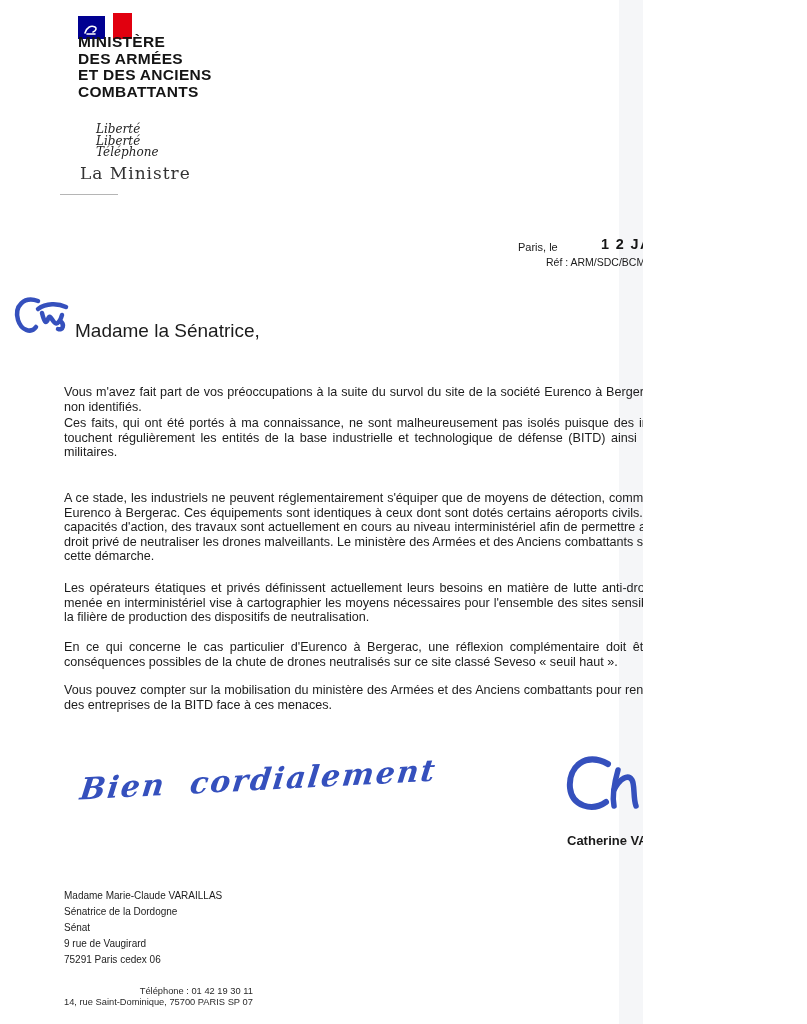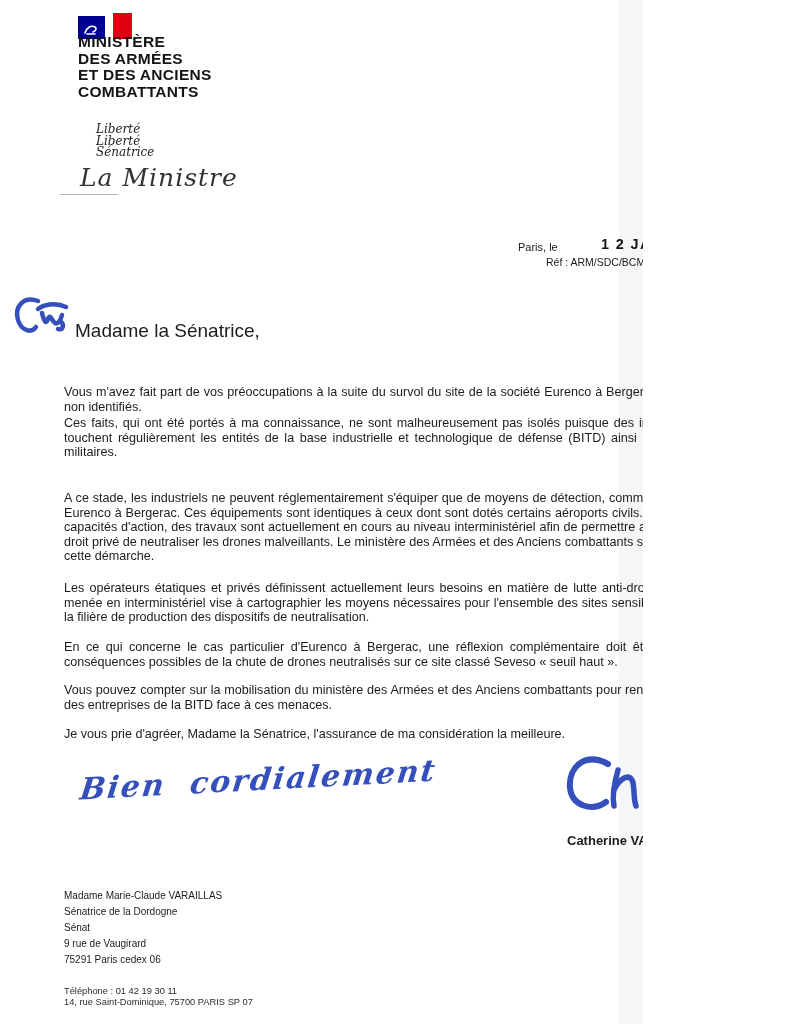--- a/index.html
+++ b/index.html
@@ -9,21 +9,21 @@
 
   
   .flag{position:absolute;left:78px;top:13px;width:60px;height:29px;}
   .flag .blue{position:absolute;left:0;top:3px;width:27px;height:23px;background:#000091;}
   .flag .red{position:absolute;left:35px;top:0;width:19px;height:26px;background:#e1000f;}
   .flag .marianne{position:absolute;left:5px;top:8px;width:16px;height:12px;}
   .ministry{position:absolute;left:78px;top:34px;font-weight:700;font-size:15.5px;line-height:16.7px;letter-spacing:.3px;color:#141414;}
   .motto{position:absolute;left:96px;top:104px;font-family:"DejaVu Serif",serif;font-style:italic;font-size:12px;line-height:11.5px;color:#222;margin-top:20px;}
 
   
-  .sender-title{position:absolute;left:80px;top:163px;font-family:"DejaVu Serif",serif;font-style:italic;font-size:25px;letter-spacing:1px;color:#333;}
+  .sender-title{position:absolute;left:80px;top:163px;font-family:"DejaVu Serif",serif;font-size:17px;letter-spacing:1px;color:#333;}
   .sender-underline{position:absolute;left:60px;top:194px;width:58px;height:1px;background:#b5b5b5;}
 
   
   .place{position:absolute;left:518px;top:241px;font-size:11px;color:#1a1a1a;}
   .date-stamp{position:absolute;left:601px;top:235px;font-size:15.5px;font-weight:700;letter-spacing:1.5px;color:#161616;transform:scaleX(.93);transform-origin:left;white-space:nowrap;}
   .ref{position:absolute;left:546px;top:256px;font-size:10.5px;color:#1a1a1a;white-space:nowrap;text-align:right;}
   .ref-num{position:absolute;left:687px;top:250px;font-family:"DejaVu Serif",serif;font-style:italic;font-weight:700;font-size:14px;color:#222;transform:rotate(-4deg);}
 
   
   .salutation-mark{position:absolute;left:10px;top:294px;}
@@ -34,21 +34,21 @@
   .p1{top:385px;} .p2{top:416px;} .p3{top:491px;} .p4{top:581px;}
   .p5{top:640px;} .p6{top:683px;} .p7{top:727px;}
 
   
   .handwriting{position:absolute;left:80px;top:762px;font-family:"DejaVu Serif",serif;font-style:italic;font-weight:700;font-size:30px;letter-spacing:2px;word-spacing:12px;color:#3550bd;transform:rotate(-3deg) skewX(-10deg);white-space:nowrap;}
   .signature-svg{position:absolute;left:556px;top:750px;}
   .signatory{position:absolute;left:567px;top:833px;font-size:13px;font-weight:700;color:#1a1a1a;white-space:nowrap;}
 
   
   .recipient{position:absolute;left:64px;top:888px;font-size:10px;line-height:16px;color:#1c1c1c;}
-  .footer{position:absolute;left:64px;top:986px;font-size:9.3px;line-height:11px;color:#2a2a2a;}
+  .footer{position:absolute;left:64px;top:986px;font-size:9.3px;line-height:11px;color:#2a2a2a;text-align:right;}
 </style>
 </head>
 <body>
 
 <div class="page">
   <div class="edge-strip"></div>
 
   <div class="flag">
     <div class="blue">
       <svg class="marianne" viewBox="0 0 16 12">
@@ -59,21 +59,21 @@
   </div>
   <div class="ministry">
     <div>MINISTÈRE</div>
     <div>DES ARMÉES</div>
     <div>ET DES ANCIENS</div>
     <div>COMBATTANTS</div>
   </div>
   <div class="motto">
     <div>Liberté</div>
     <div>Liberté</div>
-    <div>Sénatrice</div>
+    <div>Téléphone</div>
   </div>
 
   <div class="sender-title">La Ministre</div>
   <div class="sender-underline"></div>
 
   <div class="place">Paris, le</div>
   <div class="date-stamp">1 2 JAN. 2026</div>
   <div class="ref">Réf : ARM/SDC/BCM/QP/LMR</div>
   <div class="ref-num">1500251</div>
 
@@ -86,21 +86,20 @@
     </g>
   </svg>
   <div class="salutation">Madame la Sénatrice,</div>
 
   <p class="para p1">Vous m'avez fait part de vos préoccupations à la suite du survol du site de la société Eurenco à Bergerac par des drones non identifiés.</p>
   <p class="para p2">Ces faits, qui ont été portés à ma connaissance, ne sont malheureusement pas isolés puisque des incidents similaires touchent régulièrement les entités de la base industrielle et technologique de défense (BITD) ainsi que des emprises militaires.</p>
   <p class="para p3">A ce stade, les industriels ne peuvent réglementairement s'équiper que de moyens de détection, comme c'est le cas pour Eurenco à Bergerac. Ces équipements sont identiques à ceux dont sont dotés certains aéroports civils. Pour accroître les capacités d'action, des travaux sont actuellement en cours au niveau interministériel afin de permettre aux organismes de droit privé de neutraliser les drones malveillants. Le ministère des Armées et des Anciens combattants soutient pleinement cette démarche.</p>
   <p class="para p4">Les opérateurs étatiques et privés définissent actuellement leurs besoins en matière de lutte anti-drone. Cette analyse menée en interministériel vise à cartographier les moyens nécessaires pour l'ensemble des sites sensibles et à organiser la filière de production des dispositifs de neutralisation.</p>
   <p class="para p6">Vous pouvez compter sur la mobilisation du ministère des Armées et des Anciens combattants pour renforcer la résilience des entreprises de la BITD face à ces menaces.</p>
   <p class="para p5">En ce qui concerne le cas particulier d'Eurenco à Bergerac, une réflexion complémentaire doit être menée sur les conséquences possibles de la chute de drones neutralisés sur ce site classé Seveso « seuil haut ».</p>
-  <p class="para p7">Je vous prie d'agréer, Madame la Sénatrice, l'assurance de ma considération la meilleure.</p>
 
   <div class="handwriting">Bien cordialement</div>
   <svg class="signature-svg" width="140" height="72" viewBox="0 0 140 72">
     <g stroke="#3550bd" fill="none" stroke-linecap="round" stroke-linejoin="round">
       <path d="M52 14 C30 2, 12 16, 14 38 C16 56, 36 62, 50 52" stroke-width="6"></path>
       <path d="M62 20 C58 34, 56 46, 58 56" stroke-width="5.5"></path>
       <path d="M58 40 C64 28, 72 24, 76 30 C79 35, 77 48, 80 56" stroke-width="5.5"></path>
       <path d="M98 60 C106 62, 114 62, 121 61" stroke-width="7"></path>
     </g>
   </svg>

